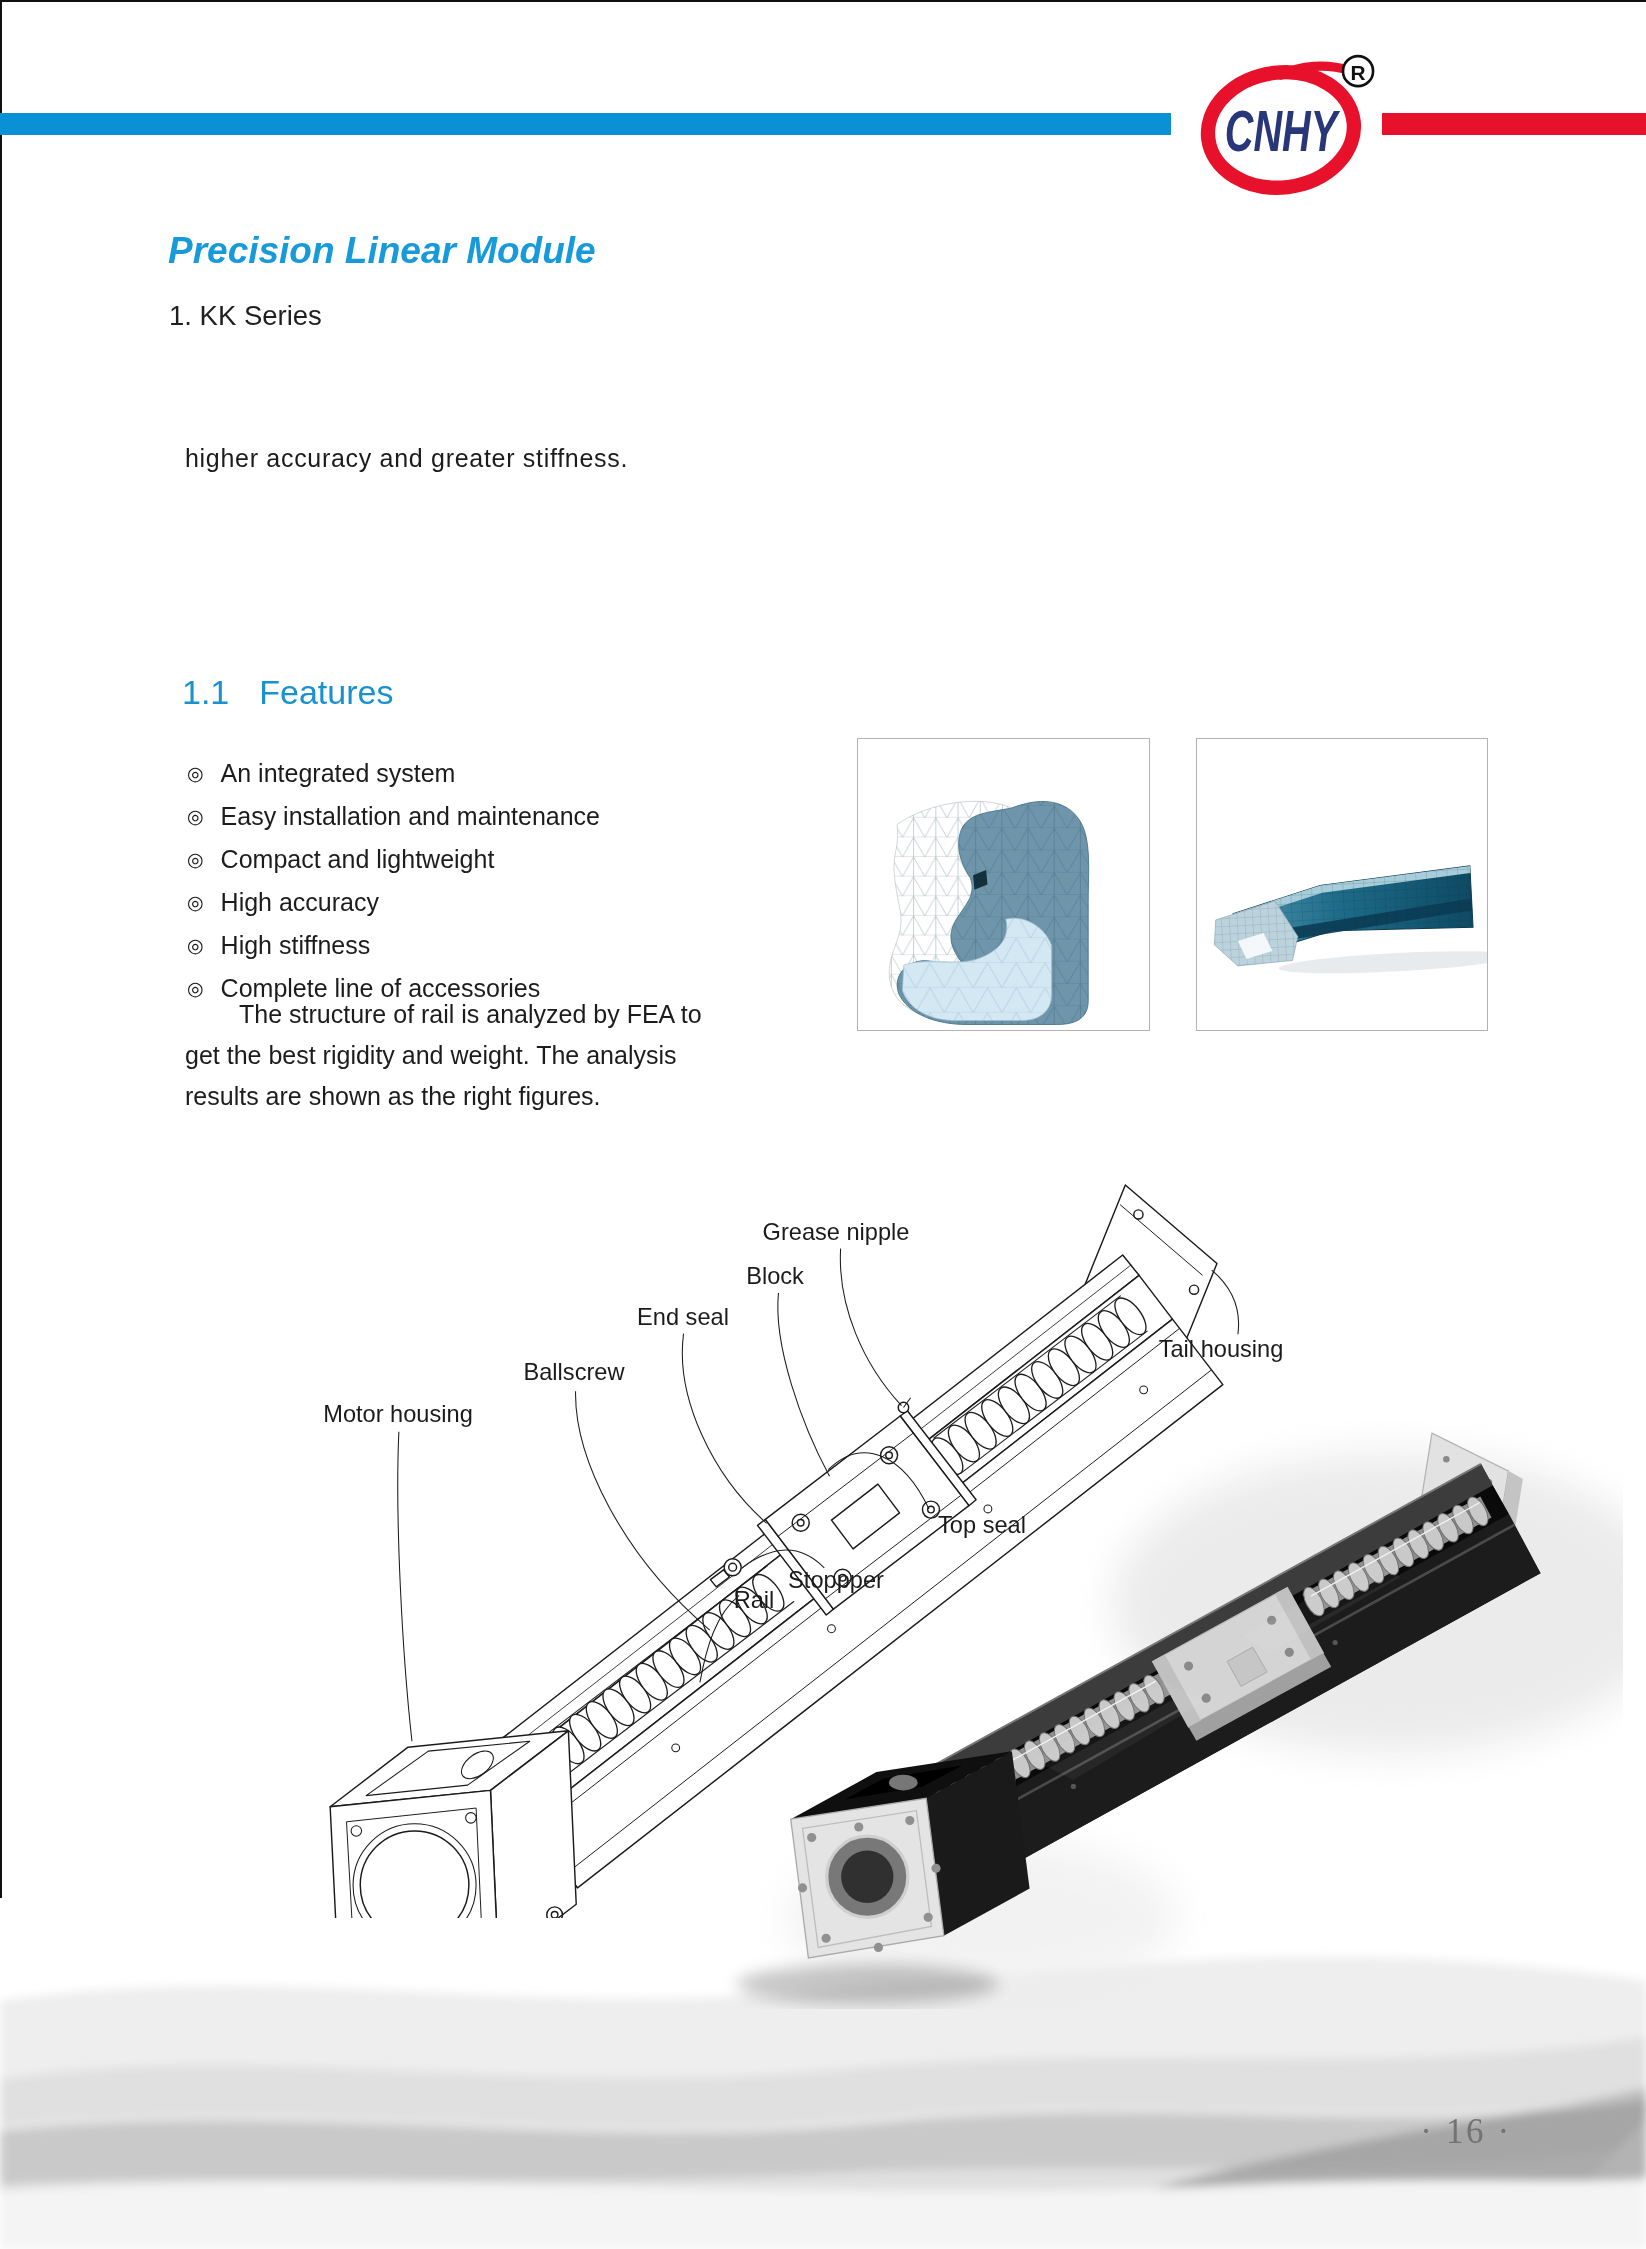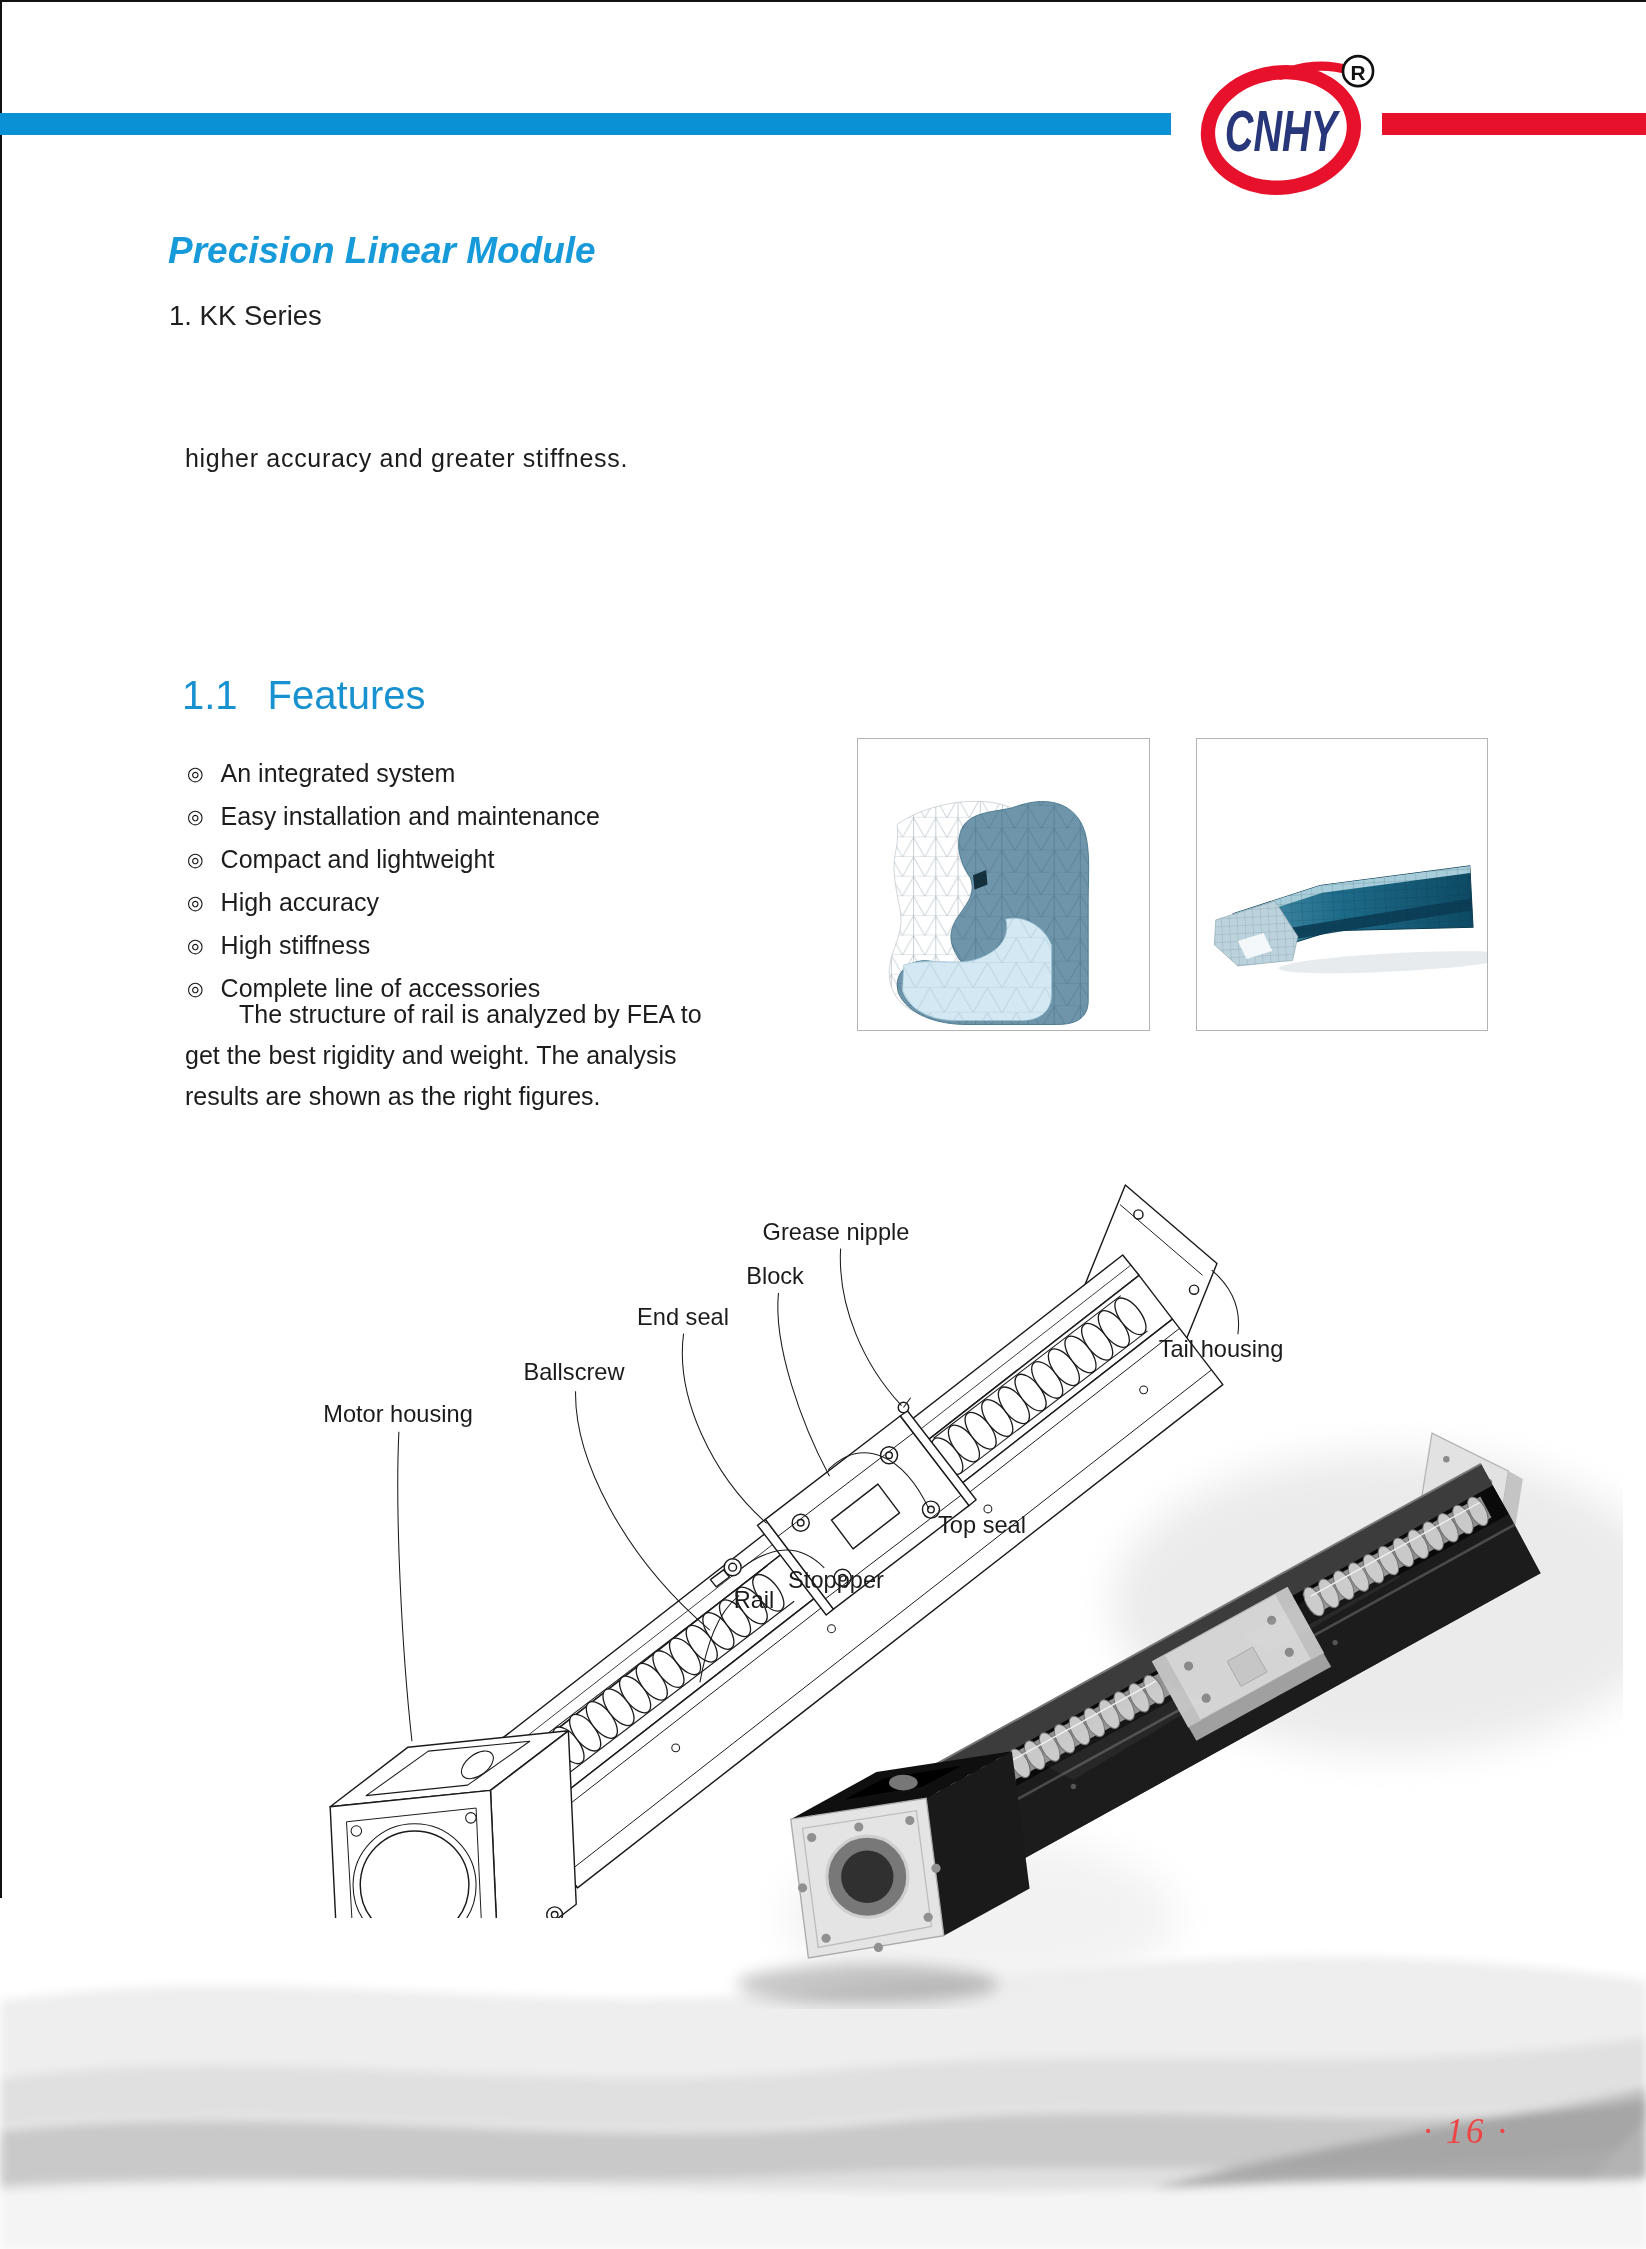--- a/index.html
+++ b/index.html
@@ -10,41 +10,41 @@
 
   
   .bar-blue{position:absolute;left:0;top:113px;width:1171px;height:21.6px;background:#0990d5;}
   .bar-red{position:absolute;left:1382px;top:113px;width:264px;height:21.6px;background:#e8112b;}
   .logo{position:absolute;left:1196px;top:29px;width:294px;height:181px;}
 
   
   .title{position:absolute;left:168px;top:230px;font-size:37px;font-weight:bold;color:#179ada;letter-spacing:0;font-style:italic;}
   .series{position:absolute;left:169px;top:300px;font-size:27.5px;color:#1f1f1f;}
   .intro{position:absolute;left:185px;top:437px;font-size:25px;line-height:42px;letter-spacing:0.7px;white-space:nowrap;}
-  .h2{position:absolute;left:182px;top:673px;font-size:40px;color:#1791cf;}
+  .h2{position:absolute;left:182px;top:673px;font-size:34px;color:#1791cf;}
   .h2 .num{margin-right:30px;}
   .features{position:absolute;left:187px;top:753px;list-style:none;margin:0;padding:0;font-size:25px;line-height:41px;}
   .features li{white-space:nowrap;}
   .features .blt{font-size:19px;margin-right:17px;position:relative;top:-2px;color:#111;}
   .fea-note{position:absolute;left:185px;top:994px;font-size:25px;line-height:41px;white-space:nowrap;}
   .fea-note .ind{padding-left:54px;}
 
   
   .fig{position:absolute;top:738px;background:#fff;border:1.3px solid #b3b3b3;}
   .fig.f1{left:857px;width:291px;height:291px;}
   .fig.f2{left:1196px;width:290px;height:291px;}
   .fig svg{display:block;width:100%;height:100%;}
 
   
   .diagram{position:absolute;left:281px;top:1149px;width:1080px;height:769px;}
   .dlabel{position:absolute;transform:translate(-50%,-50%);font-size:23.6px;color:#1b1b1b;white-space:nowrap;}
   .photo{position:absolute;left:707px;top:1420px;width:916px;height:589px;}
   .waves{position:absolute;left:0;top:1883px;width:1647px;height:366px;}
   .pagenum{position:absolute;left:1368px;top:2112px;width:196px;text-align:center;
-           font-family:"Liberation Serif",serif;font-size:35px;color:#ef4444;letter-spacing:2.6px;font-style:italic;}
+           font-family:"Liberation Serif",serif;font-size:35px;color:#737373;letter-spacing:2.6px;}
 </style>
 </head>
 <body>
 
 <div class="page">
   <div class="edge-top"></div>
   <div class="edge-left"></div>
 
   <div class="bar-blue"></div>
   <div class="bar-red"></div>

